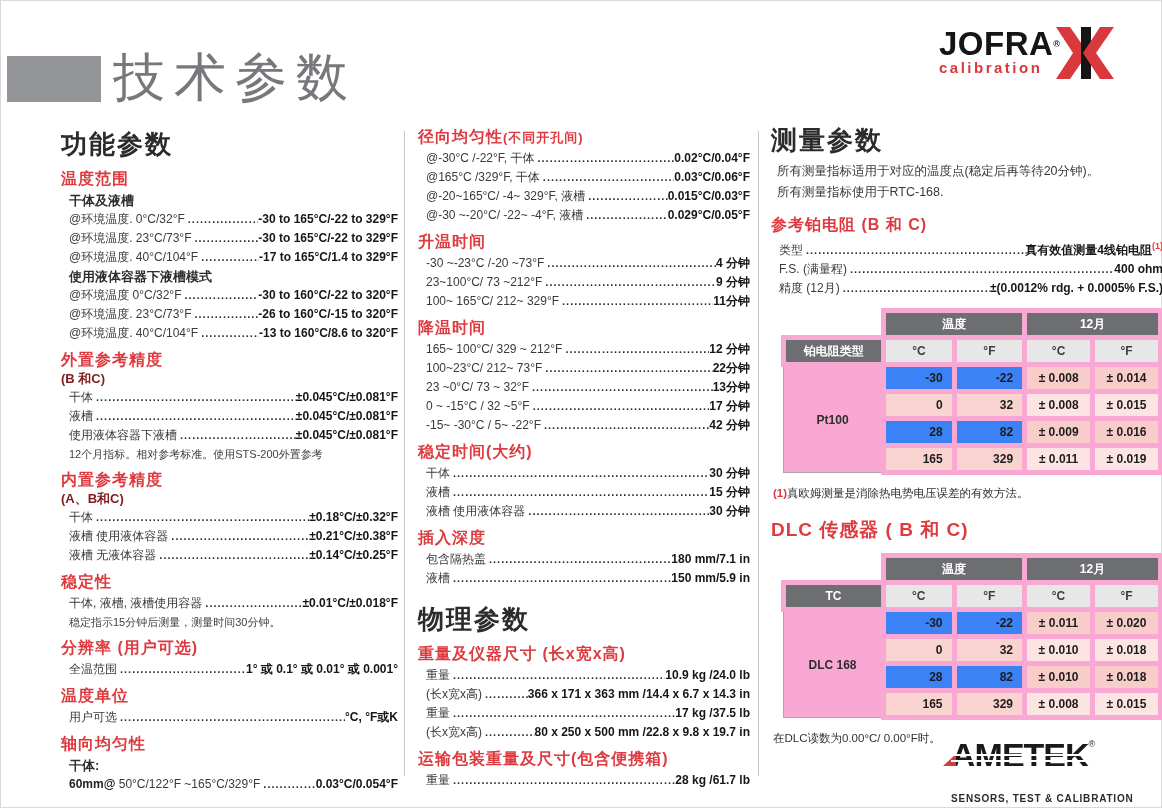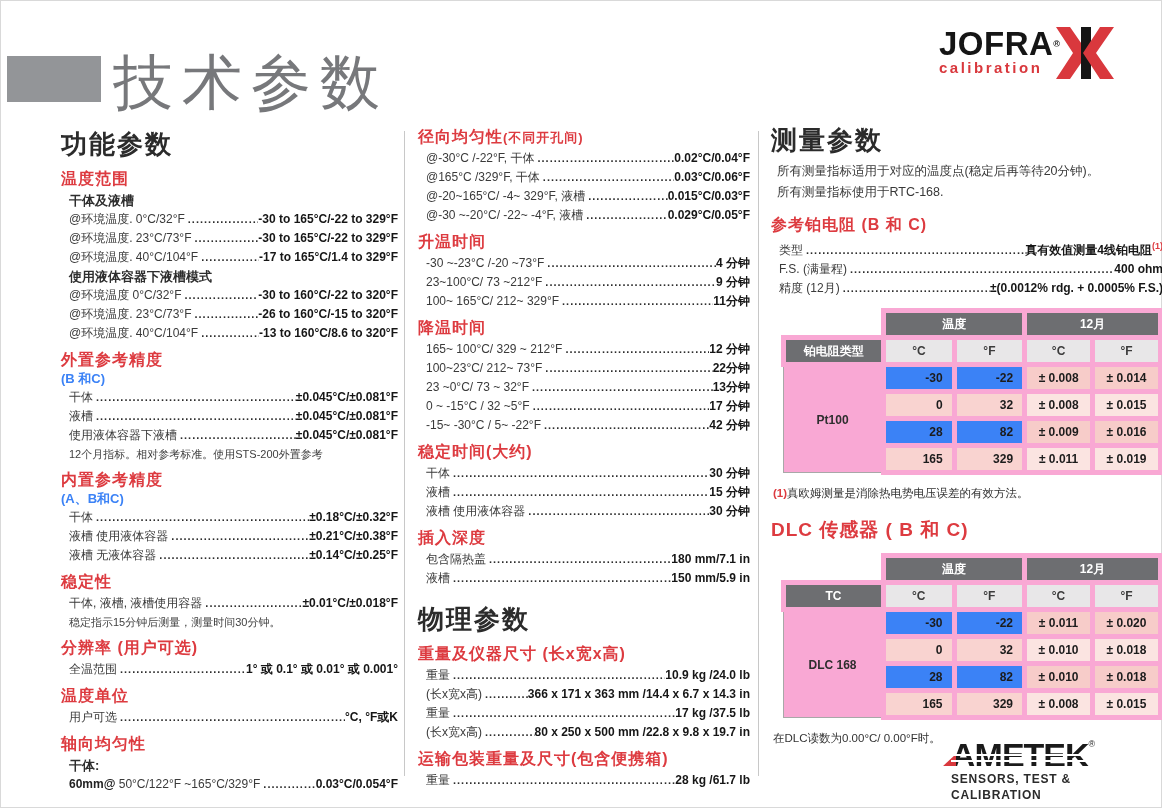--- a/index.html
+++ b/index.html
@@ -7,21 +7,21 @@
     width:1162px;height:808px;position:relative;background:#fdfdfd;
     font-family:"Liberation Sans",sans-serif;color:#2e2e2e;overflow:hidden;
   }
   .page{
     position:absolute;left:0;top:0;width:1160px;height:806px;background:#ffffff;
     border:1px solid #d9d9d9;
   }
   
   .title-block{position:absolute;left:6px;top:55px;width:94px;height:46px;background:#939598;}
   .page-title{
-    position:absolute;left:112px;top:42px;font-size:60px;color:#77787b;
+    position:absolute;left:112px;top:42px;font-size:52px;color:#77787b;
     letter-spacing:9px;font-family:"Liberation Serif",serif;font-weight:400;white-space:nowrap;
   }
   
   .jofra{position:absolute;left:938px;top:22px;width:170px;height:68px;}
   .jofra-text{position:absolute;left:0;top:6px;}
   .jofra-name{font-size:33px;font-weight:900;color:#151515;letter-spacing:0.5px;line-height:30px;}
   .jofra-reg{font-size:9px;vertical-align:top;color:#151515;}
   .jofra-sub{font-size:15px;font-weight:700;color:#d9383d;letter-spacing:2.5px;line-height:18px;}
   .jofra-mark{position:absolute;left:117px;top:4px;}
   
@@ -29,21 +29,21 @@
   .col-left{left:60px;top:126px;width:337px;}
   .col-mid{left:417px;top:126px;width:332px;}
   .col-right{left:770px;top:122px;width:392px;}
   .vdiv{position:absolute;top:130px;height:645px;width:1px;background:#c8c8c8;}
   .vdiv1{left:403px;}
   .vdiv2{left:757px;}
   
   .h1{font-size:26px;font-weight:700;color:#2b2b2b;margin:0 0 3px 0;font-family:"Liberation Serif",serif;letter-spacing:2px;}
   .h2{font-size:16px;font-weight:700;color:#dd3b40;margin:7px 0 1px 0;letter-spacing:1px;}
   .h2 .paren{font-size:13px;}
-  .h2sub{font-size:13px;font-weight:700;color:#3b82f6;line-height:14px;margin:0 0 2px 0;}
+  .h2sub{font-size:13px;font-weight:700;color:#7f1d1d;line-height:14px;margin:0 0 2px 0;}
   .grp{font-size:13px;font-weight:700;color:#2e2e2e;line-height:19px;padding-left:8px;}
   .row{display:flex;align-items:baseline;font-size:12px;line-height:19px;padding-left:8px;}
   .lbl{color:#3a3a3a;white-space:nowrap;}
   .lbl b{color:#222;}
   .leader{flex:1 1 auto;overflow:hidden;white-space:nowrap;color:#2c2c2c;font-weight:700;padding:0 3px;min-width:10px;}
   .leader::after{content:"....................................................................................................................";letter-spacing:1px;font-size:11px;}
   .val{font-weight:700;color:#161616;white-space:nowrap;}
   .val .sup{color:#dd3b40;font-size:9px;vertical-align:super;font-weight:700;}
   .note{font-size:11px;color:#3f3f3f;line-height:17px;padding-left:8px;margin:1px 0 2px 0;}
   .mnote{font-size:12.5px;color:#383838;line-height:21px;padding-left:6px;}
@@ -67,21 +67,21 @@
   .tfoot{font-size:11.5px;color:#333;line-height:16px;margin:2px 0 6px 2px;}
   .tfoot .marker{color:#dd3b40;font-weight:700;}
   .dlc-h{font-size:19px;font-weight:700;color:#dd3b40;margin:16px 0 0 0;letter-spacing:1px;}
   
   .ametek{position:absolute;left:950px;top:738px;width:200px;}
   .am-row{position:relative;display:inline-block;}
   .am-name{font-size:34px;font-weight:900;color:#1a1a1a;letter-spacing:-1px;font-stretch:condensed;line-height:32px;}
   .am-reg{font-size:9px;vertical-align:top;color:#1a1a1a;}
   .am-stripe{position:absolute;left:0;width:168px;height:2px;background:#ffffff;}
   .am-tri{position:absolute;left:-6px;bottom:5px;width:0;height:0;border-left:9px solid transparent;border-right:4px solid transparent;border-bottom:12px solid #d9383d;transform:skewX(-18deg);}
-  .am-sub{font-size:12px;font-weight:700;color:#2b2b2b;letter-spacing:0.8px;line-height:16px;}
+  .am-sub{font-size:10px;font-weight:700;color:#2b2b2b;letter-spacing:0.8px;line-height:16px;margin-top:20px;}
 </style>
 </head>
 <body>
 
 <div class="page">
 
   <div class="title-block"></div>
   <div class="page-title">技术参数</div>
 
   <div class="jofra">

